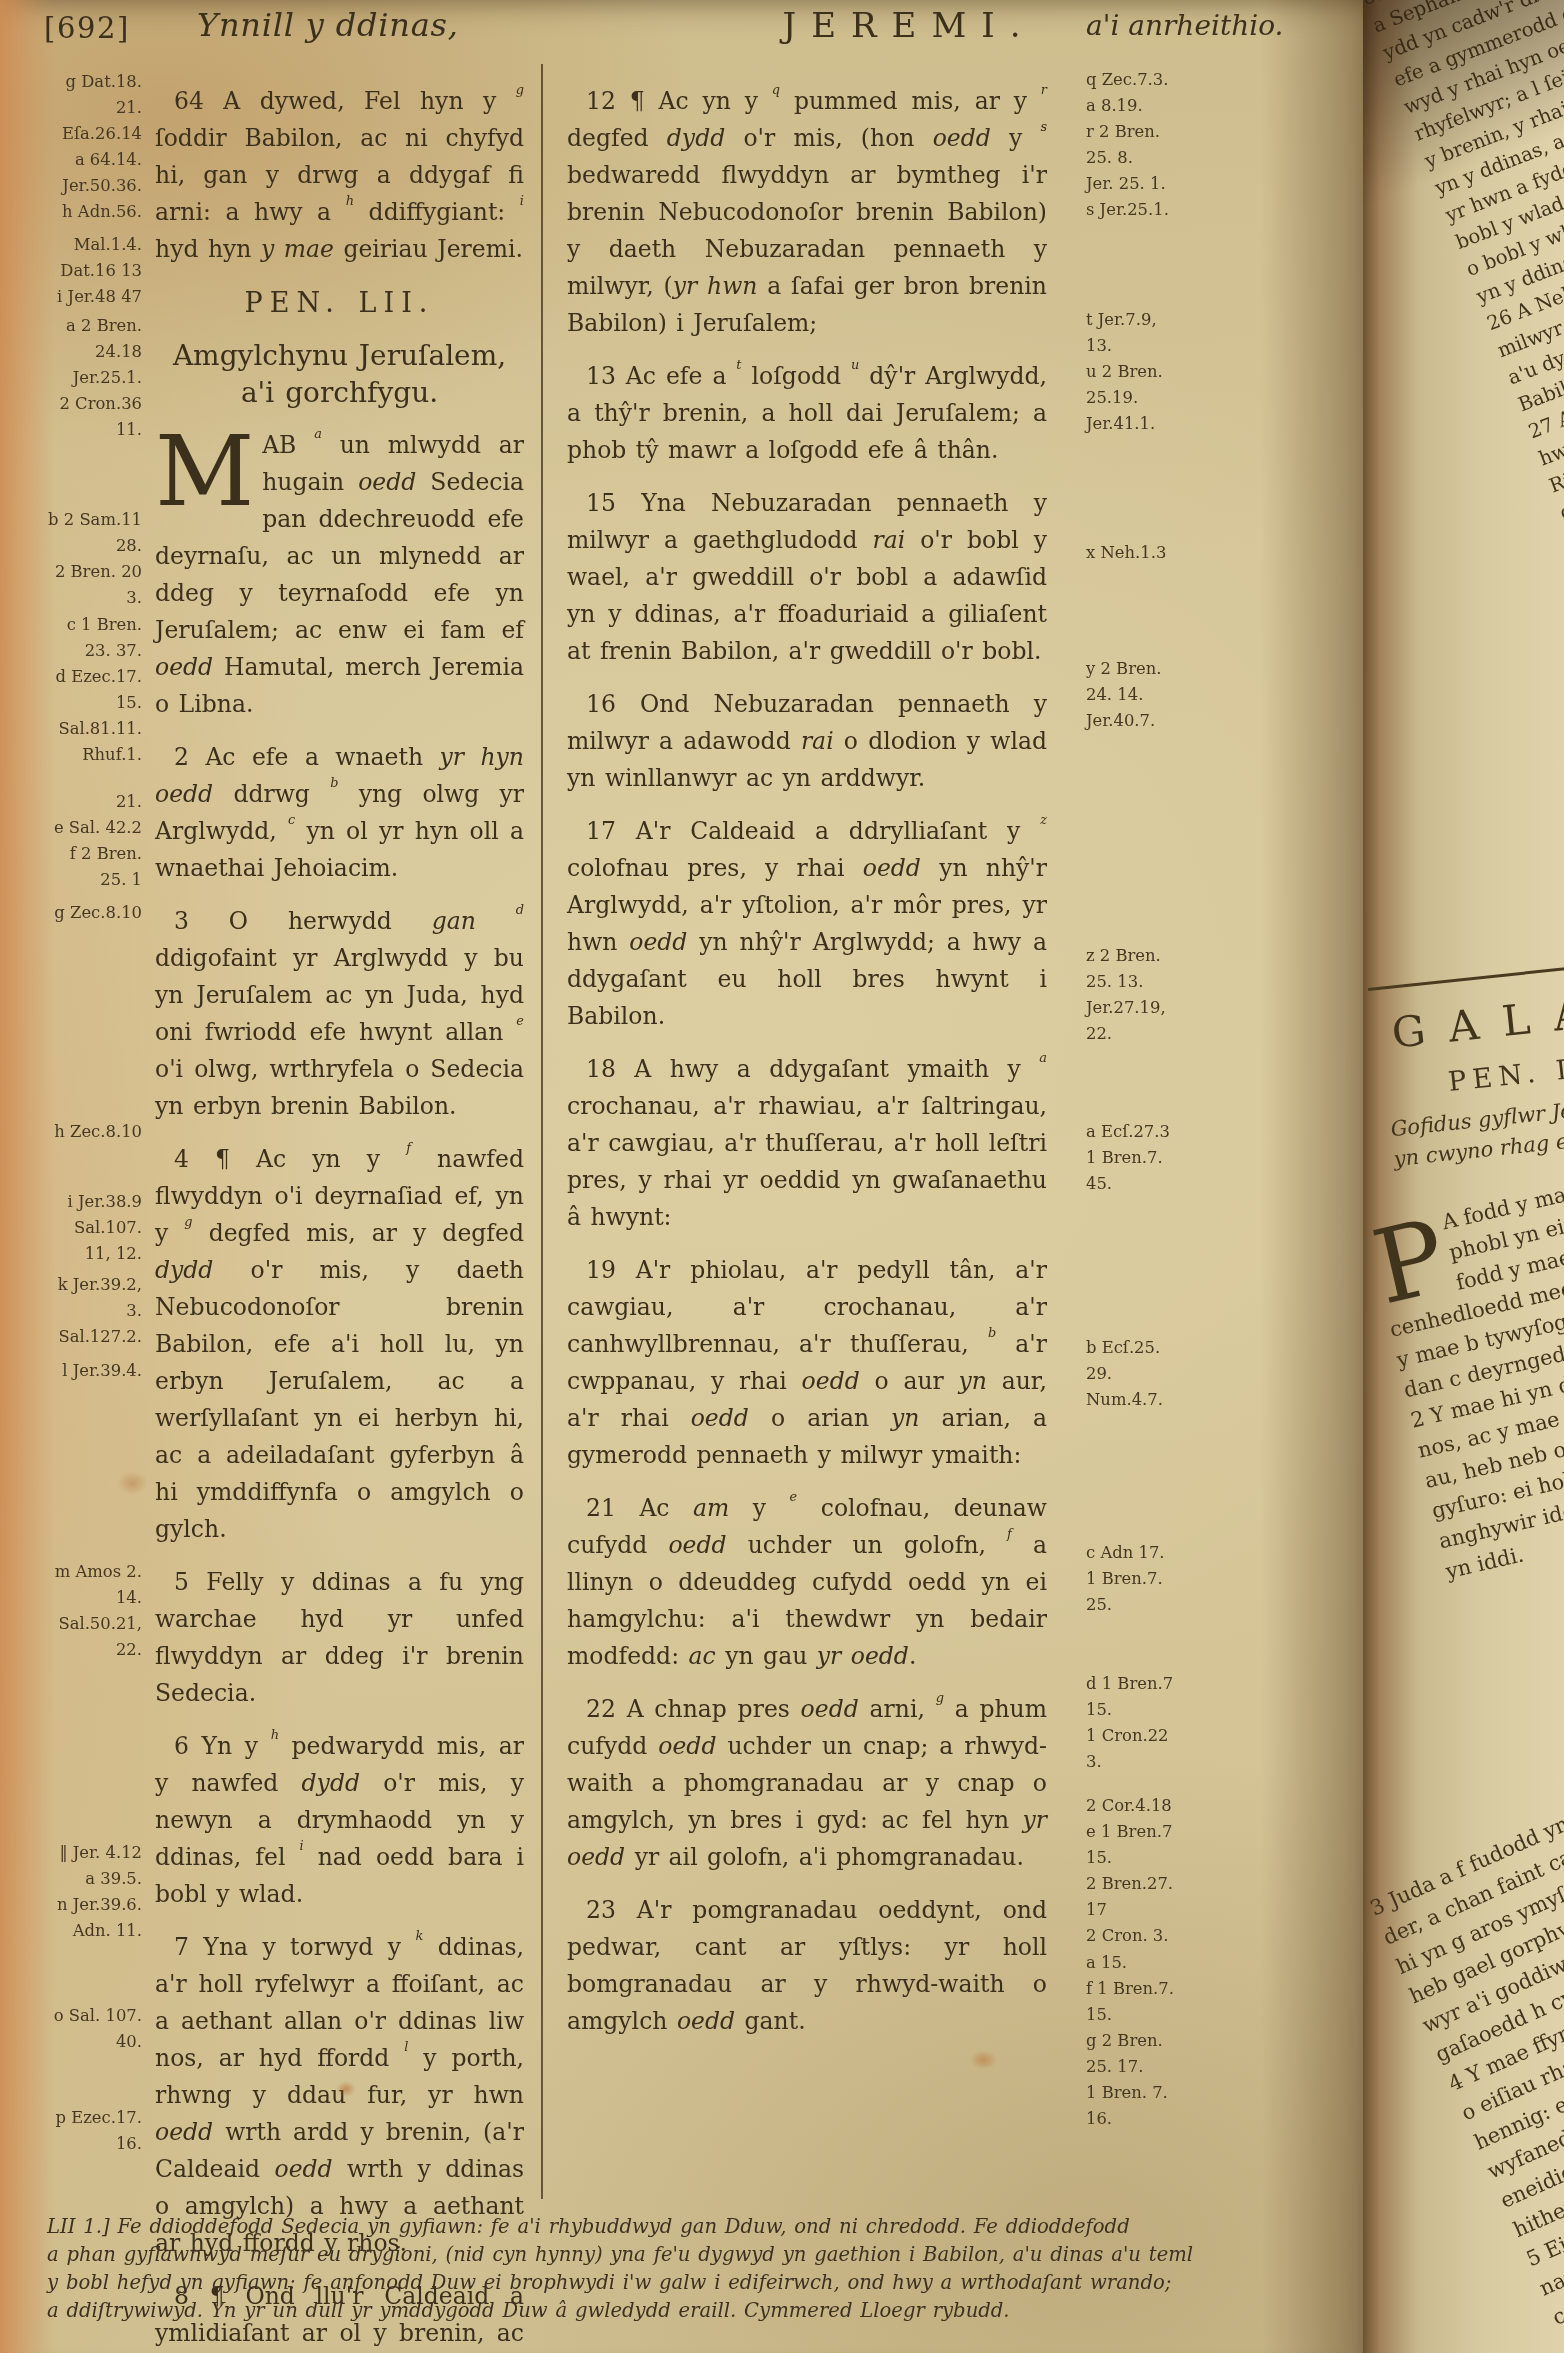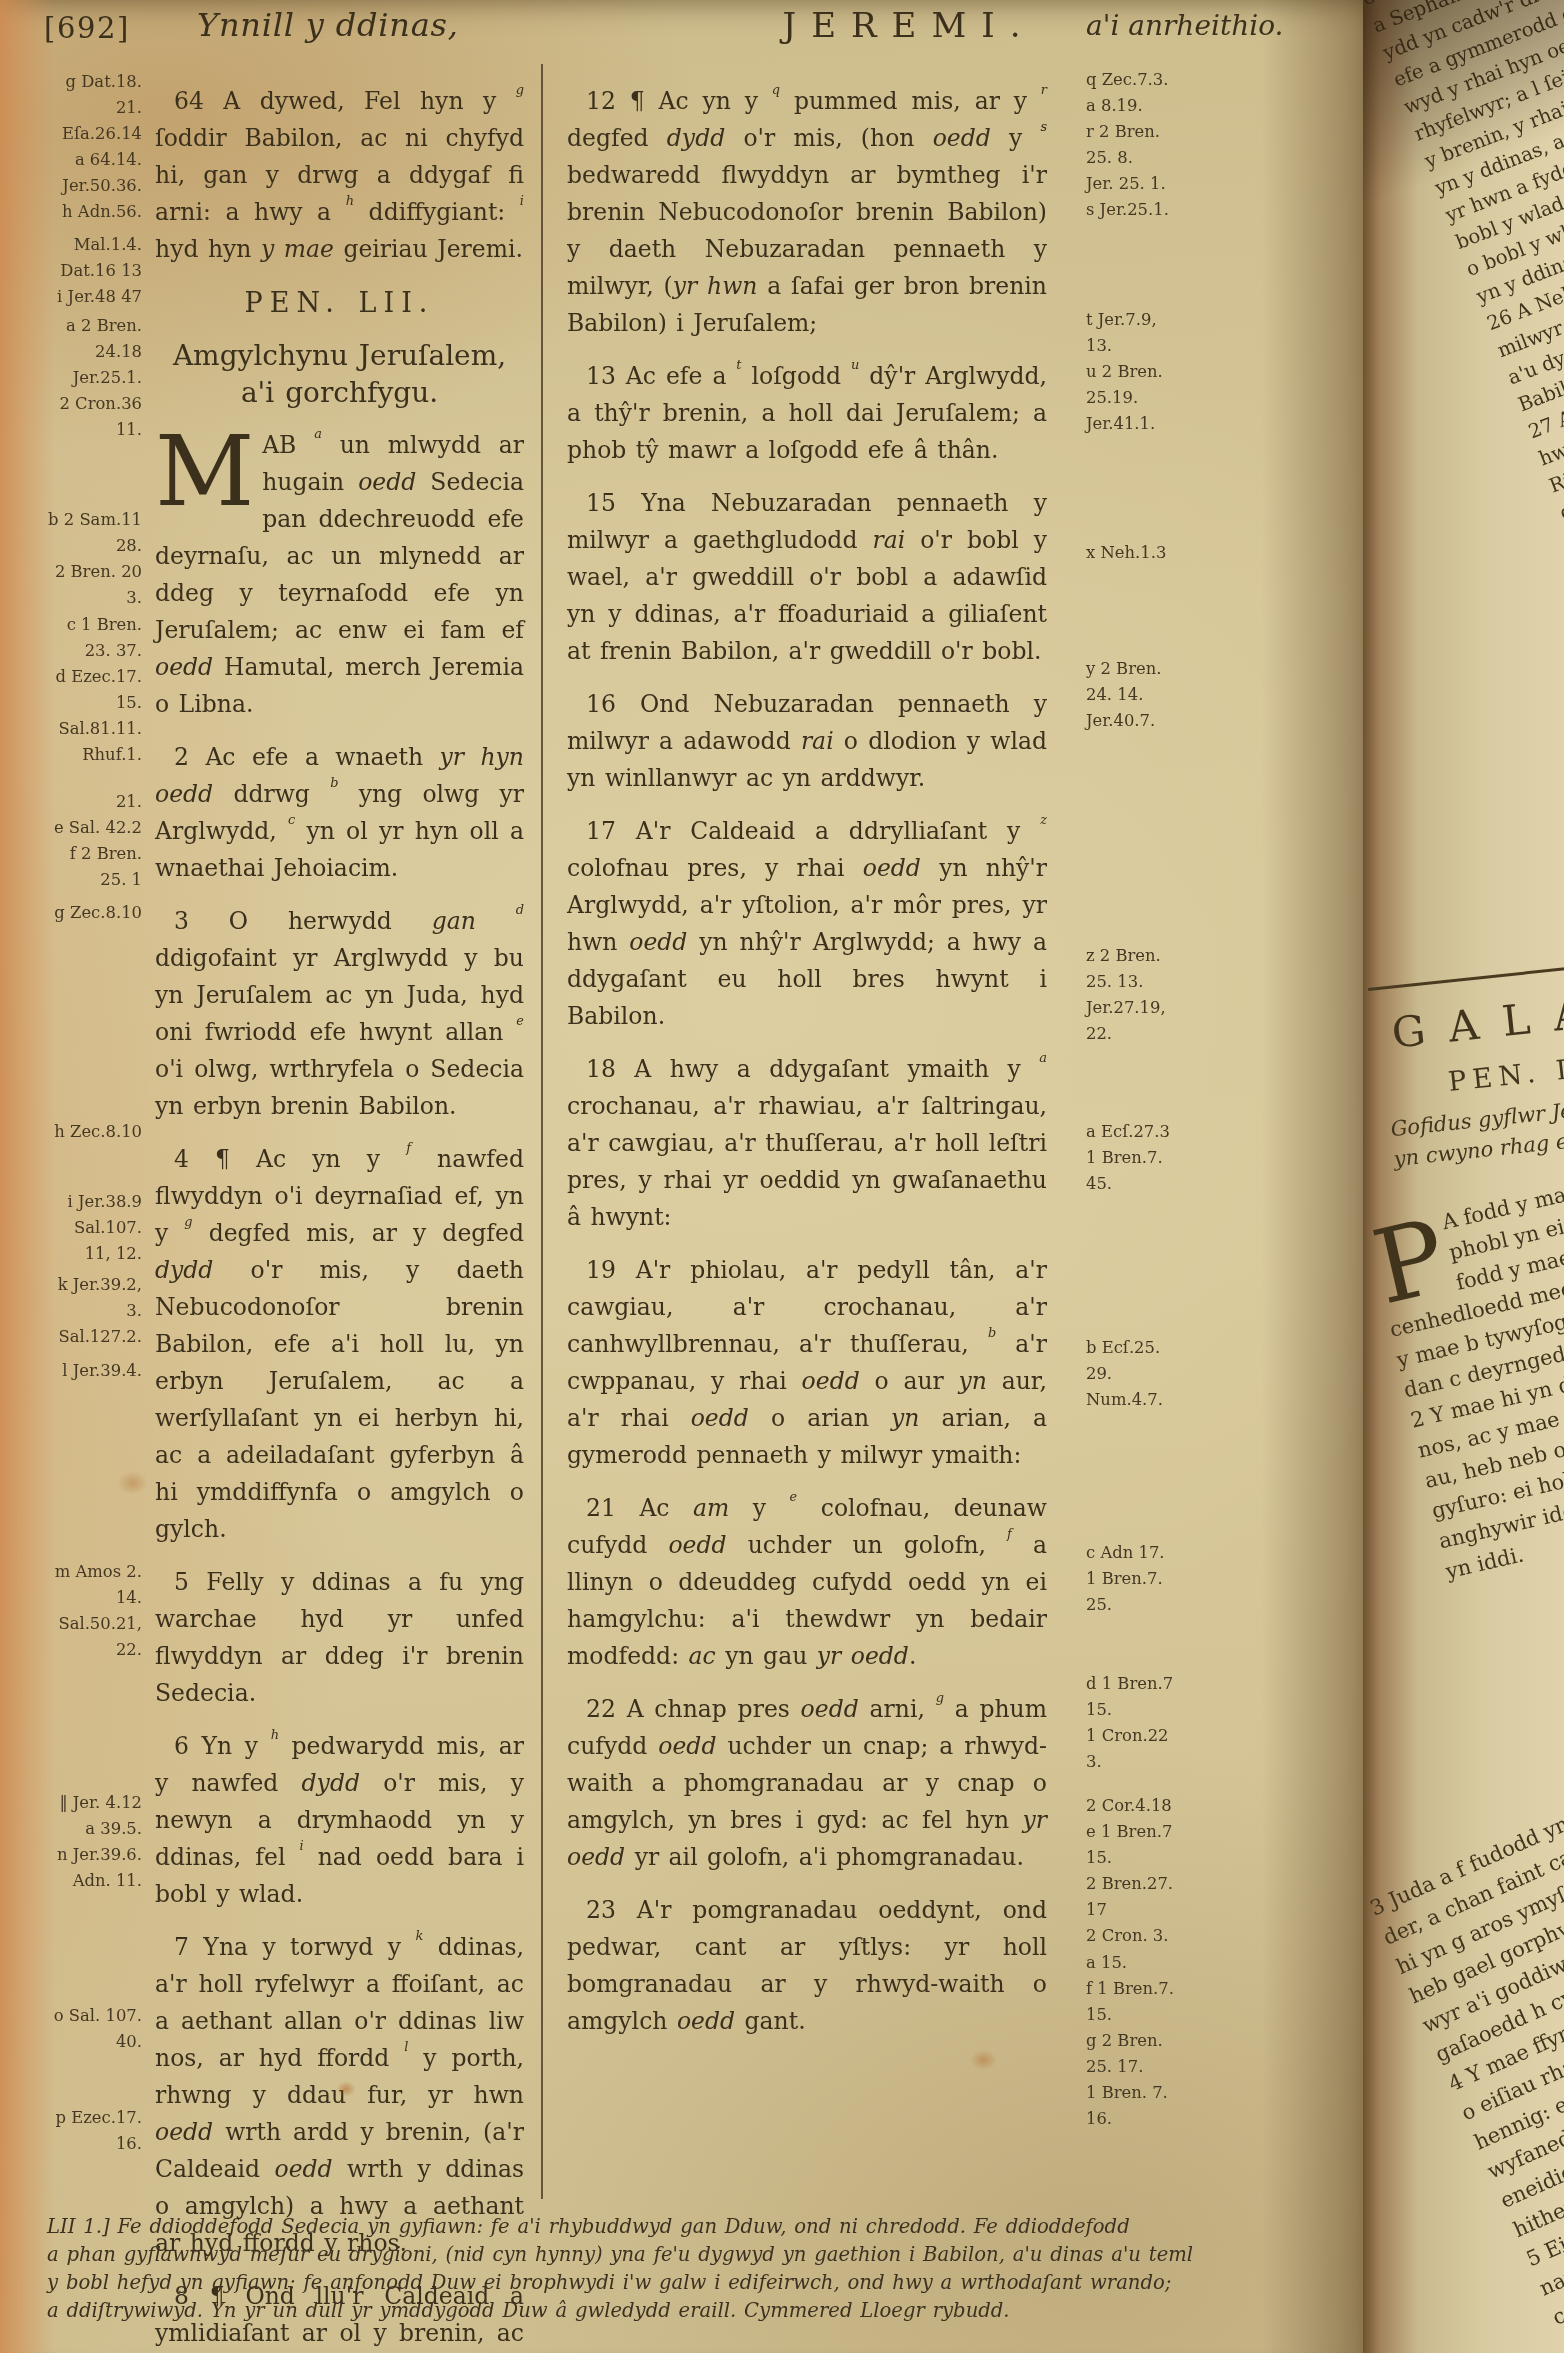--- a/index.html
+++ b/index.html
@@ -103,21 +103,21 @@
   <div class="mnote lft" style="top:507px">b 2 Sam.11<br>28.<br>2 Bren. 20<br>3.</div>
   <div class="mnote lft" style="top:612px">c 1 Bren.<br>23. 37.</div>
   <div class="mnote lft" style="top:664px">d Ezec.17.<br>15.<br>Sal.81.11.<br>Rhuf.1.</div>
   <div class="mnote lft" style="top:789px">21.<br>e Sal. 42.2<br>f 2 Bren.<br>25. 1</div>
   <div class="mnote lft" style="top:900px">g Zec.8.10</div>
   <div class="mnote lft" style="top:1119px">h Zec.8.10</div>
   <div class="mnote lft" style="top:1189px">i Jer.38.9<br>Sal.107.<br>11, 12.</div>
   <div class="mnote lft" style="top:1272px">k Jer.39.2,<br>3.<br>Sal.127.2.</div>
   <div class="mnote lft" style="top:1358px">l Jer.39.4.</div>
   <div class="mnote lft" style="top:1559px">m Amos 2.<br>14.<br>Sal.50.21,<br>22.</div>
-  <div class="mnote lft" style="top:1790px">‖ Jer. 4.12<br>a 39.5.<br>n Jer.39.6.<br>Adn. 11.</div>
+  <div class="mnote lft" style="top:1840px">‖ Jer. 4.12<br>a 39.5.<br>n Jer.39.6.<br>Adn. 11.</div>
   <div class="mnote lft" style="top:2003px">o Sal. 107.<br>40.</div>
   <div class="mnote lft" style="top:2105px">p Ezec.17.<br>16.</div>
 
   <div class="col col-left">
     <p>64 A dywed, Fel hyn y <sup>g</sup> ſoddir Babilon, ac ni chyfyd hi, gan y drwg a ddygaf fi arni: a hwy a <sup>h</sup> ddiffygiant: <sup>i</sup> hyd hyn <i>y mae</i> geiriau Jeremi.</p>
     <p class="pen-head">PEN. LII.</p>
     <p class="argument">Amgylchynu Jeruſalem, a'i gorchfygu.</p>
     <p class="noindent"><span class="dropcap">M</span><span>AB <sup>a</sup> un mlwydd ar hugain <i>oedd</i> Sedecia pan ddechreuodd efe deyrnaſu, ac un mlynedd ar ddeg y teyrnaſodd efe yn Jeruſalem; ac enw ei fam ef <i>oedd</i> Hamutal, merch Jeremia o Libna.</span></p>
     <p>2 Ac efe a wnaeth <i>yr hyn oedd</i> ddrwg <sup>b</sup> yng olwg yr Arglwydd, <sup>c</sup> yn ol yr hyn oll a wnaethai Jehoiacim.</p>
     <p>3 O herwydd <i>gan</i> <sup>d</sup> ddigofaint yr Arglwydd y bu yn Jeruſalem ac yn Juda, hyd oni fwriodd efe hwynt allan <sup>e</sup> o'i olwg, wrthryfela o Sedecia yn erbyn brenin Babilon.</p>

